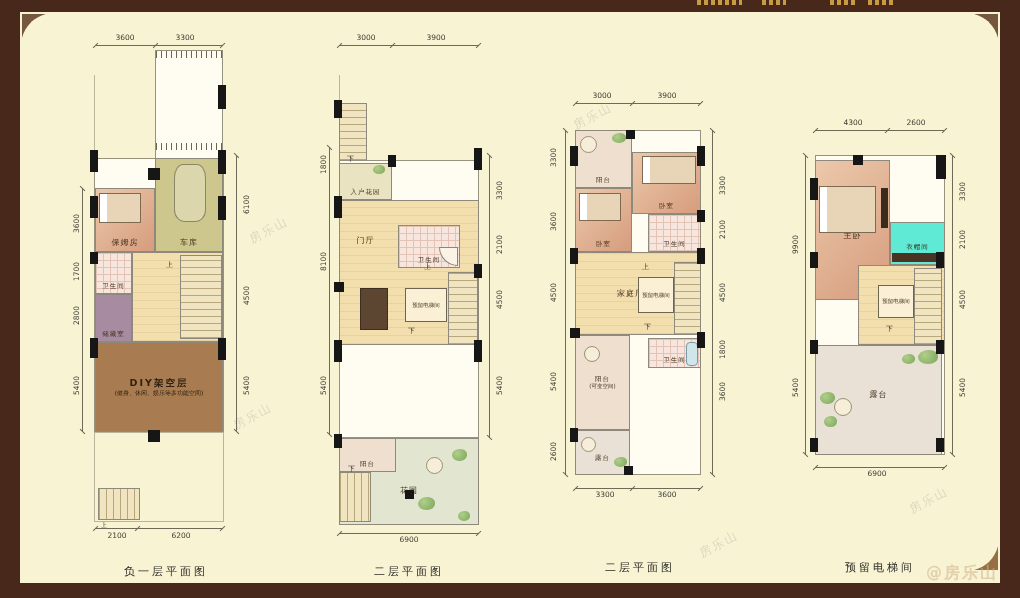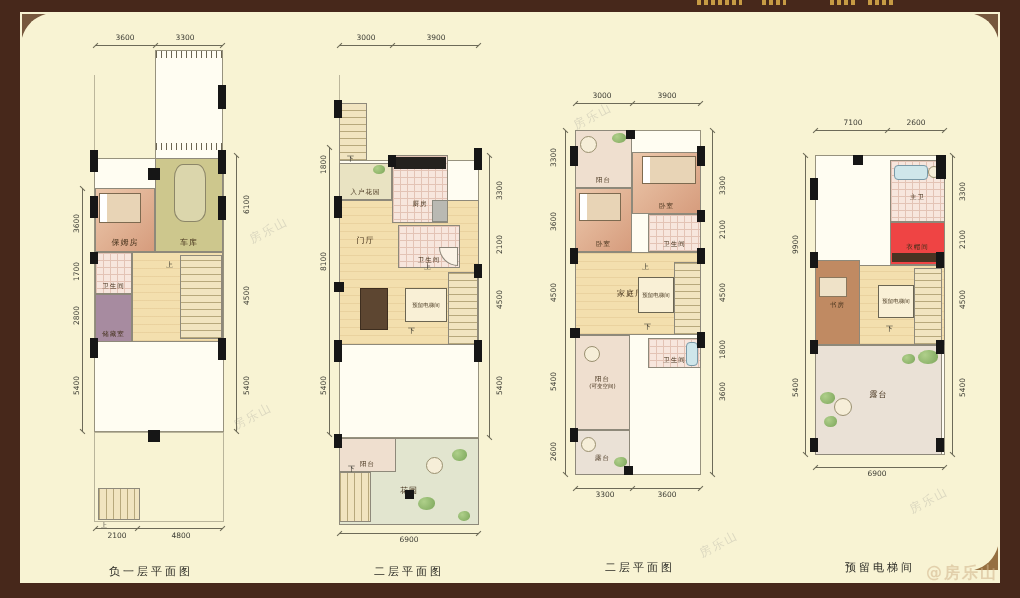--- a/index.html
+++ b/index.html
@@ -21,21 +21,21 @@
   .f-salmon{background:linear-gradient(135deg,#ecc8ab,#d69c7d)}
   .f-checker{background-color:#f7e6dd;background-image:linear-gradient(#e3c3b5 1px,transparent 1px),linear-gradient(90deg,#e3c3b5 1px,transparent 1px);background-size:7px 7px}
   .f-mauve{background:#a78ba0}
   .f-tan{background:repeating-linear-gradient(0deg,rgba(190,150,90,.18) 0 1px,transparent 1px 8px),#f3dfae}
   .f-wood{background:repeating-linear-gradient(90deg,rgba(190,150,90,.16) 0 1px,transparent 1px 9px),#f3e2b4}
   .f-brown{background:#a87c50;color:#2e2013}
   .f-study{background:#c08a62}
   .f-balc{background:#efdfcf}
   .f-garden{background:#e2e5cf}
   .f-terr{background:#eae1d6}
-  .f-closet{background:#ef4444}
+  .f-closet{background:#5eead4}
   .f-entry{background:#e9e3c2}
   .stairs{position:absolute;border:1px solid #8e897a;box-sizing:border-box;background:repeating-linear-gradient(0deg,#b7a87c 0 1px,#f1e4c0 1px 7px)}
   .stairs.h{background:repeating-linear-gradient(90deg,#b7a87c 0 1px,#f1e4c0 1px 7px)}
   .elev{position:absolute;border:1px solid #6b6552;background:#f9f0d6;box-sizing:border-box;display:flex;align-items:center;justify-content:center}
   .elev .lbl{font-size:5.5px;color:#4a3a22;text-align:center;line-height:1.1}
   .col{position:absolute;background:#161616}
   .hatch{position:absolute;background:repeating-linear-gradient(90deg,#6b6552 0 1px,transparent 1px 5px)}
   .dim{position:absolute;font-size:7.5px;color:#3c3c34;text-align:center;white-space:nowrap}
   .dim.v{transform:rotate(-90deg)}
   .dimline{position:absolute;background:#6d6a58}
@@ -116,20 +116,23 @@
   </div>
   <div class="room f-tan" style="left:132px;top:252px;width:91px;height:90px"></div>
   <div class="stairs" style="left:180px;top:255px;width:42px;height:84px"></div>
   <span class="updown" style="left:166px;top:260px">上</span>
   <div class="room f-checker" style="left:95px;top:252px;width:37px;height:42px">
     <span class="lbl s">卫生间</span>
   </div>
   <div class="room f-mauve" style="left:95px;top:294px;width:37px;height:48px">
     <span class="lbl s">储藏室</span>
   </div>
+  <div class="room center f-brown" style="left:95px;top:342px;width:128px;height:90px">
+    <span class="lbl big"><span>DIY架空层</span><span class="sub">(健身、休闲、娱乐等多功能空间)</span></span>
+  </div>
   <div class="bld" style="left:94px;top:432px;width:130px;height:90px;background:transparent;border-color:#b9b49a"></div>
   <div class="stairs h" style="left:98px;top:488px;width:42px;height:32px"></div>
   <span class="updown" style="left:101px;top:521px;font-size:6px">上</span>
 
   <div class="col" style="left:148px;top:168px;width:12px;height:12px"></div>
   <div class="col" style="left:218px;top:85px;width:8px;height:24px"></div>
   <div class="col" style="left:218px;top:150px;width:8px;height:24px"></div>
   <div class="col" style="left:90px;top:150px;width:8px;height:22px"></div>
   <div class="col" style="left:218px;top:196px;width:8px;height:24px"></div>
   <div class="col" style="left:90px;top:196px;width:8px;height:22px"></div>
@@ -147,38 +150,33 @@
   <div class="dim v" style="left:58px;top:267px;width:36px">1700</div>
   <div class="dim v" style="left:58px;top:311px;width:36px">2800</div>
   <div class="dim v" style="left:58px;top:381px;width:36px">5400</div>
   <div class="dimline v" style="left:236px;top:155px;width:1px;height:277px"></div>
   <div class="dim v" style="left:228px;top:200px;width:36px">6100</div>
   <div class="dim v" style="left:228px;top:291px;width:36px">4500</div>
   <div class="dim v" style="left:228px;top:381px;width:36px">5400</div>
   <div class="dimline h" style="left:95px;top:528px;width:128px;height:1px"></div>
   <div class="tick" style="left:134px;top:528px"></div>
   <div class="dim" style="left:96px;top:531px;width:42px">2100</div>
-  <div class="dim" style="left:150px;top:531px;width:62px">4800</div>
-  <div class="title" style="left:86px;top:564px;width:130px">负一层平面图</div>
+  <div class="dim" style="left:150px;top:531px;width:62px">6200</div>
+  <div class="title" style="left:101px;top:564px;width:130px">负一层平面图</div>
 
   <div class="thinline" style="left:339px;top:75px;width:1px;height:88px"></div>
   <div class="stairs" style="left:339px;top:103px;width:28px;height:58px"></div>
   <div class="bld" style="left:339px;top:160px;width:140px;height:278px"></div>
   <div class="room f-tan" style="left:339px;top:200px;width:140px;height:145px"></div>
 
   <div class="room f-entry" style="left:339px;top:163px;width:53px;height:37px">
     <div class="plant" style="left:33px;top:1px;width:12px;height:9px"></div>
     <span class="lbl s">入户花园</span>
   </div>
   <span class="updown" style="left:347px;top:154px">下</span>
-  <div class="room f-checker" style="left:392px;top:155px;width:56px;height:68px">
-    <div class="counter" style="left:1px;top:1px;width:52px;height:12px"></div>
-    <div class="appl" style="left:39px;top:44px;width:14px;height:20px"></div>
-    <span class="lbl s" style="margin-bottom:14px">厨房</span>
-  </div>
   <div class="room center" style="left:339px;top:200px;width:53px;height:82px;border-color:transparent;background:transparent">
     <span class="lbl">门厅</span>
   </div>
   <div class="room f-checker" style="left:398px;top:225px;width:62px;height:43px">
     <div class="fan" style="right:1px;bottom:1px;width:17px;height:17px"></div>
     <span class="lbl s">卫生间</span>
   </div>
   <div class="room center" style="left:339px;top:282px;width:76px;height:63px;border-color:transparent;background:transparent">
     <div class="dtable" style="left:20px;top:5px;width:26px;height:40px"></div>
     <span class="lbl" style="">餐厅</span>
@@ -299,34 +297,30 @@
   <div class="dim v" style="left:704px;top:288px;width:36px">4500</div>
   <div class="dim v" style="left:704px;top:345px;width:36px">1800</div>
   <div class="dim v" style="left:704px;top:387px;width:36px">3600</div>
   <div class="dimline h" style="left:575px;top:488px;width:126px;height:1px"></div>
   <div class="tick" style="left:629px;top:488px"></div>
   <div class="dim" style="left:580px;top:490px;width:50px">3300</div>
   <div class="dim" style="left:642px;top:490px;width:50px">3600</div>
   <div class="title" style="left:575px;top:560px;width:130px">二层平面图</div>
 
   <div class="bld" style="left:815px;top:155px;width:130px;height:300px"></div>
-  <div class="room f-checker" style="left:890px;top:160px;width:55px;height:62px">
-    <div class="tub" style="left:3px;top:4px;width:32px;height:13px"></div>
-    <div class="rtable" style="right:4px;top:5px;width:10px;height:10px"></div>
-    <span class="lbl s" style="margin-bottom:20px">主卫</span>
+  <div class="room f-salmon" style="left:815px;top:160px;width:75px;height:140px">
+    <div class="bed" style="left:3px;top:25px;width:55px;height:45px"></div>
+    <div class="tv" style="left:65px;top:27px;width:7px;height:40px"></div>
+    <span class="lbl" style="margin-bottom:58px">主卧</span>
   </div>
   <div class="room f-closet" style="left:890px;top:222px;width:55px;height:43px">
     <div class="tv" style="left:1px;bottom:2px;width:51px;height:9px;background:#4a3322"></div>
     <span class="lbl s" style="margin-bottom:13px">衣帽间</span>
   </div>
   <div class="room f-tan" style="left:858px;top:265px;width:87px;height:80px"></div>
-  <div class="room center f-study" style="left:815px;top:260px;width:45px;height:85px">
-    <div class="desk" style="left:3px;top:16px;width:26px;height:18px"></div>
-    <span class="lbl s" style="margin-top:40px">书房</span>
-  </div>
   <div class="elev" style="left:878px;top:285px;width:36px;height:33px">
     <span class="lbl">预留电梯间</span>
   </div>
   <div class="stairs" style="left:914px;top:268px;width:28px;height:77px"></div>
   <span class="updown" style="left:886px;top:324px">下</span>
   <div class="room center f-terr" style="left:815px;top:345px;width:127px;height:110px">
     <div class="plant" style="left:102px;top:4px;width:20px;height:14px"></div>
     <div class="plant" style="left:86px;top:8px;width:13px;height:10px"></div>
     <div class="plant" style="left:4px;top:46px;width:15px;height:12px"></div>
     <div class="plant" style="left:8px;top:70px;width:13px;height:11px"></div>
@@ -339,21 +333,21 @@
   <div class="col" style="left:810px;top:252px;width:8px;height:16px"></div>
   <div class="col" style="left:936px;top:252px;width:8px;height:16px"></div>
   <div class="col" style="left:810px;top:340px;width:8px;height:14px"></div>
   <div class="col" style="left:936px;top:340px;width:8px;height:14px"></div>
   <div class="col" style="left:810px;top:438px;width:8px;height:14px"></div>
   <div class="col" style="left:936px;top:438px;width:8px;height:14px"></div>
   <div class="col" style="left:853px;top:155px;width:10px;height:10px"></div>
 
   <div class="dimline h" style="left:815px;top:130px;width:130px;height:1px"></div>
   <div class="tick" style="left:884px;top:130px"></div>
-  <div class="dim" style="left:831px;top:118px;width:44px">7100</div>
+  <div class="dim" style="left:831px;top:118px;width:44px">4300</div>
   <div class="dim" style="left:894px;top:118px;width:44px">2600</div>
   <div class="dimline v" style="left:805px;top:155px;width:1px;height:300px"></div>
   <div class="dim v" style="left:777px;top:240px;width:36px">9900</div>
   <div class="dim v" style="left:777px;top:383px;width:36px">5400</div>
   <div class="dimline v" style="left:952px;top:155px;width:1px;height:300px"></div>
   <div class="dim v" style="left:944px;top:187px;width:36px">3300</div>
   <div class="dim v" style="left:944px;top:235px;width:36px">2100</div>
   <div class="dim v" style="left:944px;top:295px;width:36px">4500</div>
   <div class="dim v" style="left:944px;top:383px;width:36px">5400</div>
   <div class="dimline h" style="left:815px;top:467px;width:130px;height:1px"></div>

